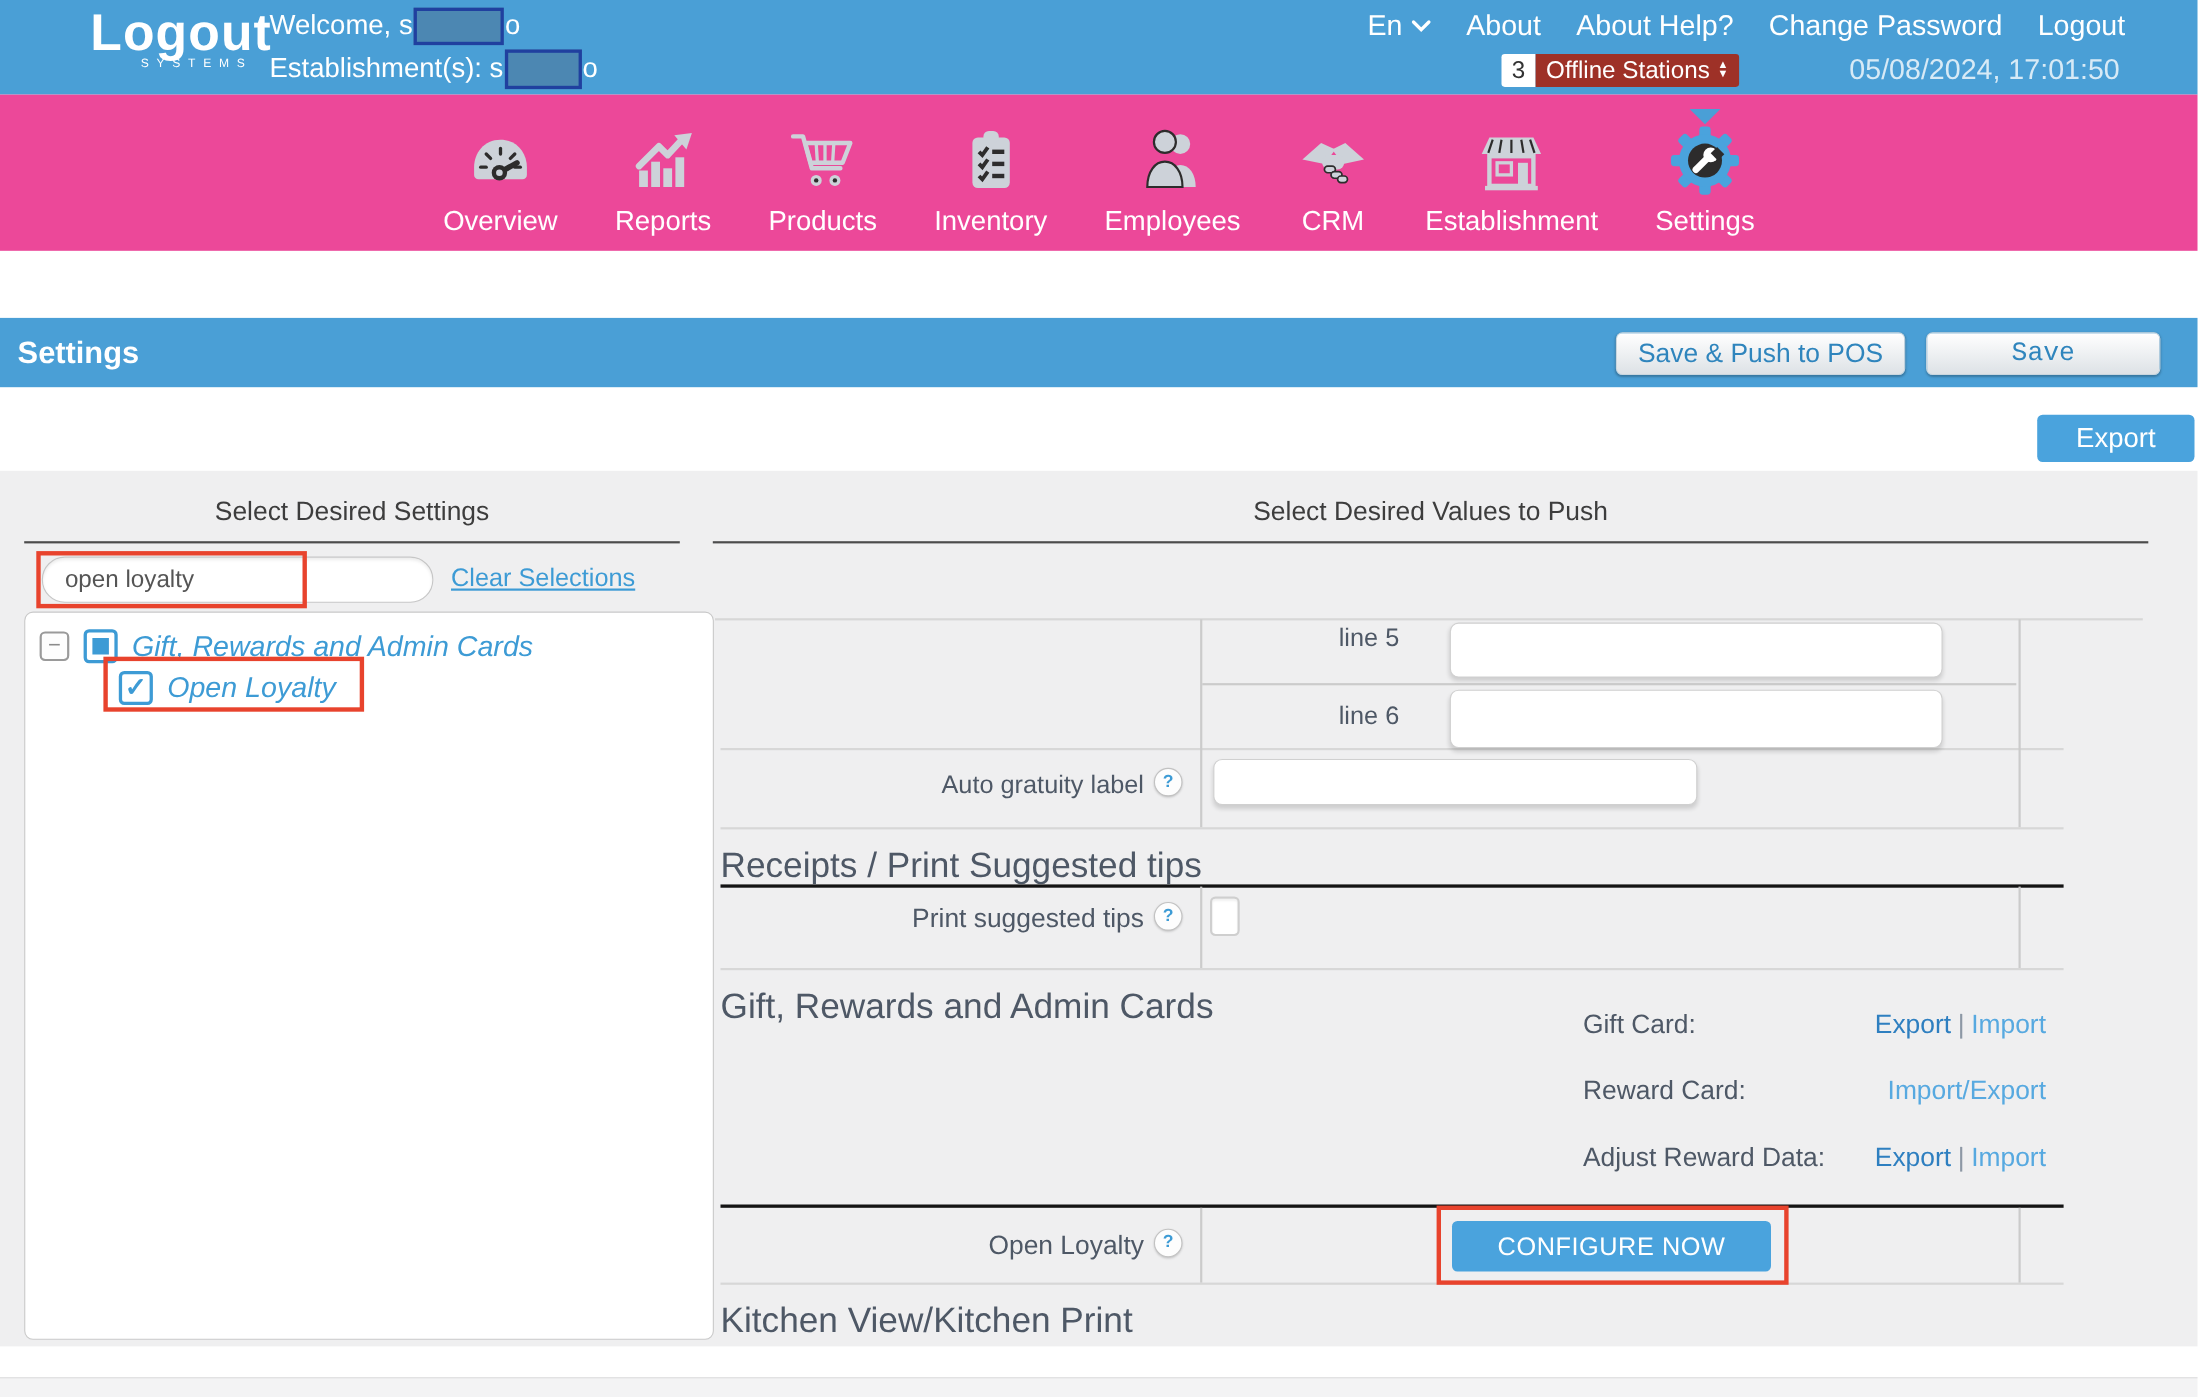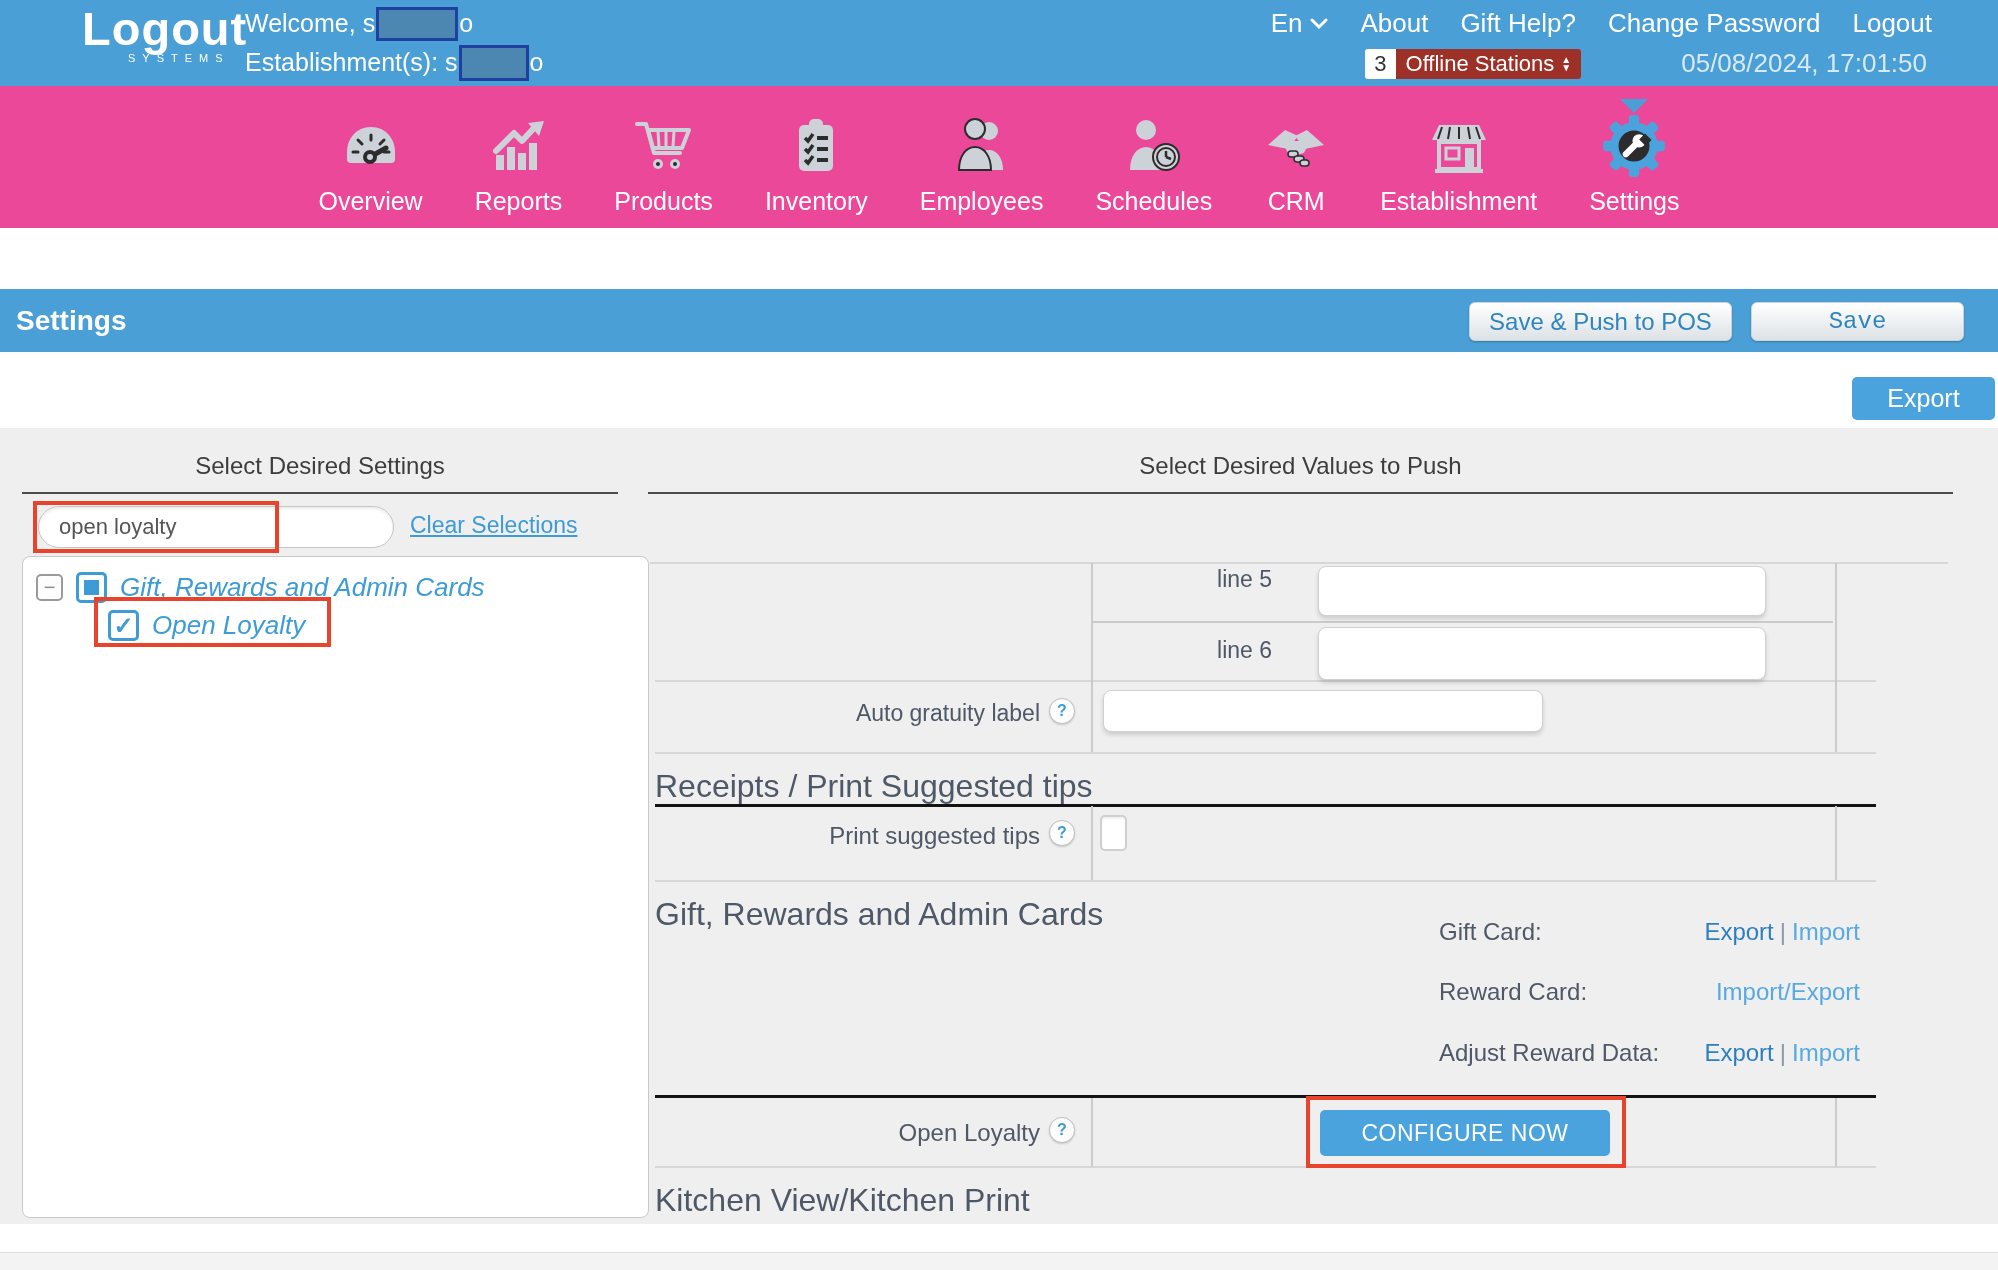--- a/index.html
+++ b/index.html
@@ -114,21 +114,21 @@
     <div class="top-menu">
       <span class="item">
         <span>En</span>
         <span class="chev">
           <svg width="18" height="12" viewBox="0 0 18 12">
               <polyline points="2,2 9,9 16,2" fill="none" stroke="#fff" stroke-width="3" stroke-linecap="round"></polyline>
             </svg>
         </span>
       </span>
       <span class="item">About</span>
-      <span class="item">Gift Help?</span>
+      <span class="item">About Help?</span>
       <span class="item">Change Password</span>
       <span class="item">Logout</span>
     </div>
     <div class="header-row2">
       <div class="offline-group">
         <span class="offline-count">3</span>
         <span class="offline-label">
           <span>Offline Stations</span>
           <span class="sort-arrows">
               <span>▲</span>
@@ -222,33 +222,20 @@
           <svg width="64" height="64" viewBox="0 0 64 64">
             <circle cx="39" cy="16" r="9" fill="#cdd2d9"></circle>
             <path d="M25 55 c0 -12 6 -20 14 -20 s14 8 14 20 z" fill="#cdd2d9"></path>
             <circle cx="25" cy="14" r="10" fill="#cdd2d9" stroke="#2d2c2c" stroke-width="2"></circle>
             <path d="M9 55 c0 -14 7 -23 16 -23 s16 9 16 23 z" fill="#cdd2d9" stroke="#2d2c2c" stroke-width="2"></path>
           </svg>
         </span>
         <span>Employees</span>
       </div>
 
-      <div class="nav-item">
-        <span>
-          <svg width="64" height="64" viewBox="0 0 64 64">
-            <circle cx="24" cy="15" r="10" fill="#cdd2d9"></circle>
-            <path d="M8 55 c0 -14 7 -23 16 -23 s16 9 16 23 z" fill="#cdd2d9"></path>
-            <circle cx="44" cy="42" r="13" fill="#cdd2d9" stroke="#2d2c2c" stroke-width="2"></circle>
-            <circle cx="44" cy="42" r="9" fill="none" stroke="#2d2c2c" stroke-width="2"></circle>
-            <line x1="44" y1="42" x2="44" y2="36" stroke="#2d2c2c" stroke-width="2.5"></line>
-            <line x1="44" y1="42" x2="49" y2="44" stroke="#2d2c2c" stroke-width="2.5"></line>
-          </svg>
-        </span>
-        <span>Schedules</span>
-      </div>
 
       <div class="nav-item">
         <span>
           <svg width="64" height="64" viewBox="0 0 64 64">
             <path d="M4 30 L21 15 l13 6 -10 13 z" fill="#cdd2d9"></path>
             <path d="M60 30 L43 15 l-12 6 10 13 z" fill="#cdd2d9"></path>
             <rect x="22" y="26" width="20" height="13" rx="6" fill="#cdd2d9"></rect>
             <g fill="#cdd2d9" stroke="#2d2c2c" stroke-width="1.5">
               <rect x="24" y="36" width="10" height="6" rx="3"></rect>
               <rect x="30" y="41" width="10" height="6" rx="3"></rect>

